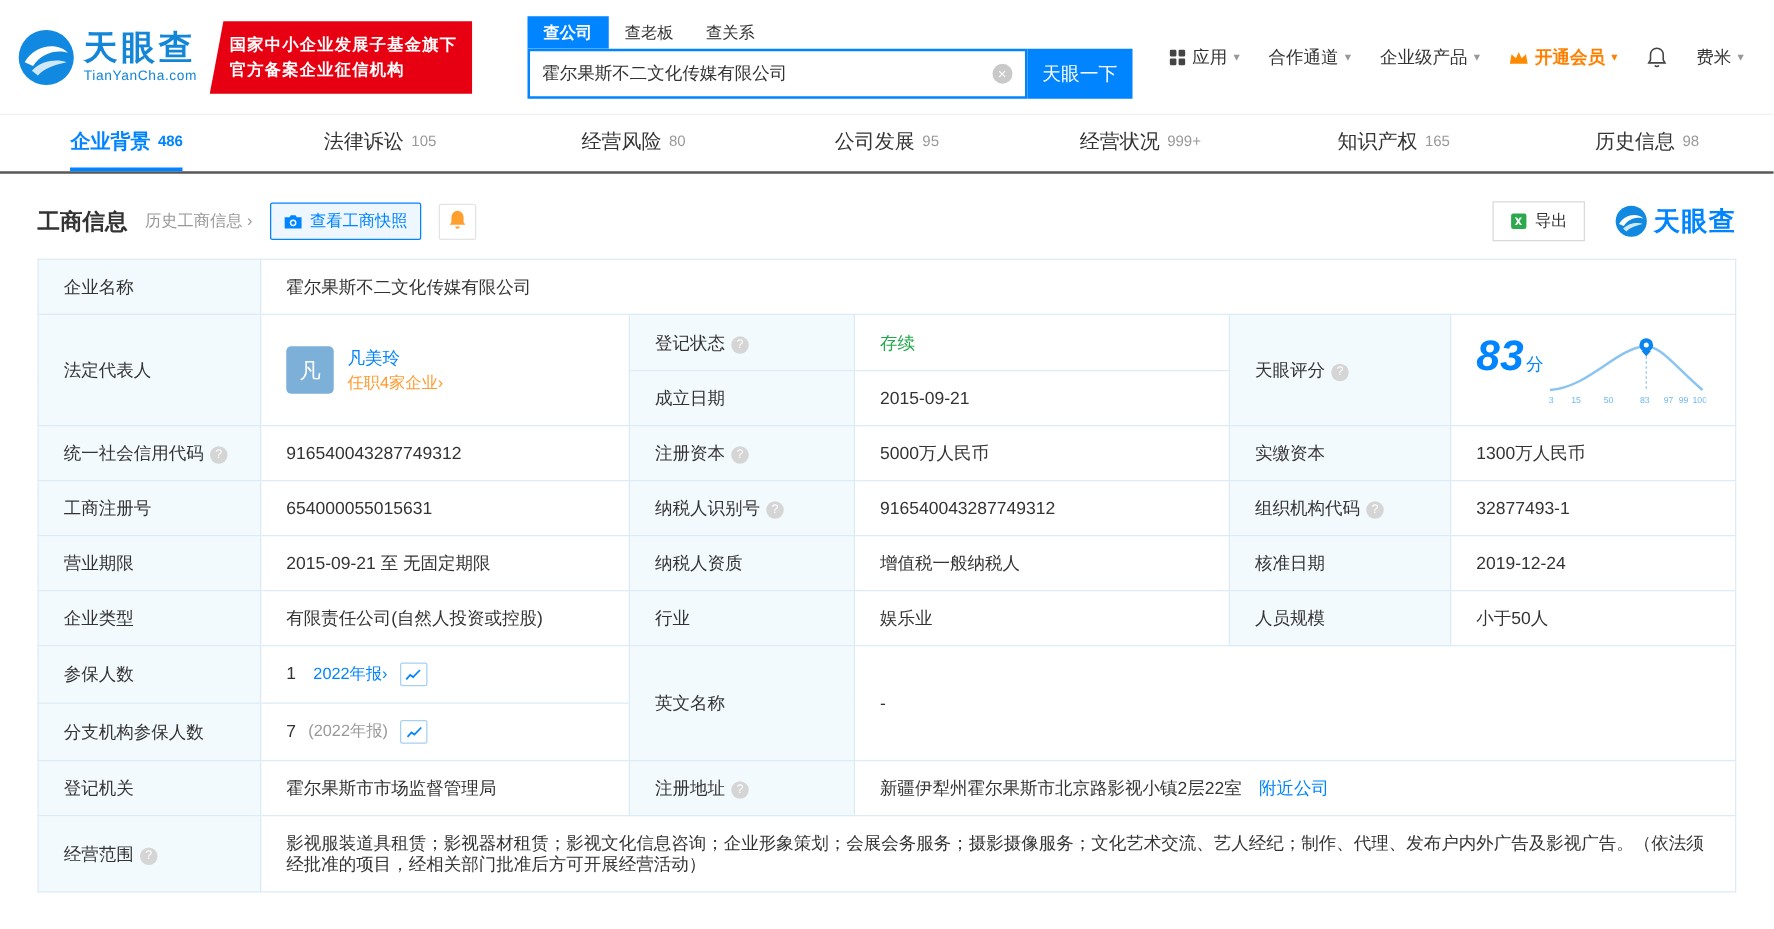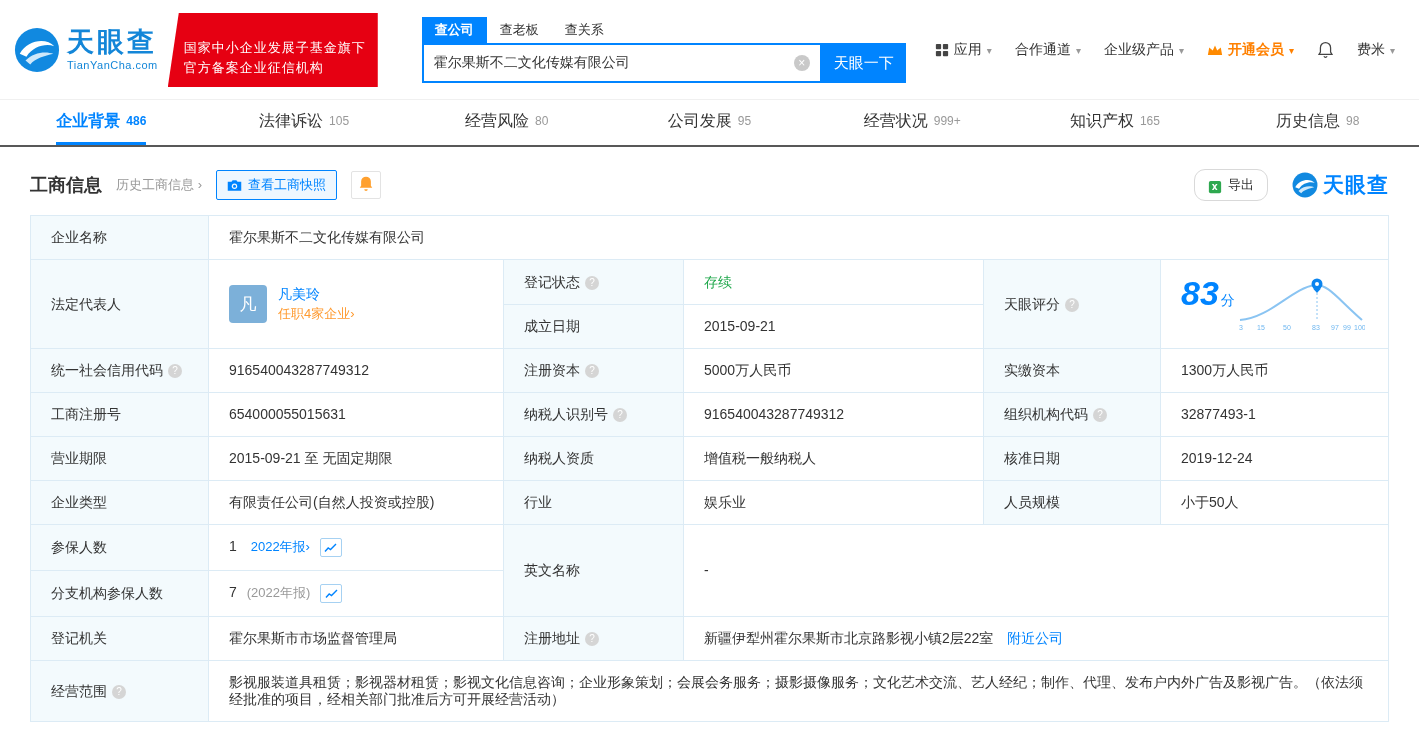--- a/index.html
+++ b/index.html
@@ -4,21 +4,21 @@
 <style>
   *{margin:0;padding:0;box-sizing:border-box}
   html,body{width:1419px;background:#fff;font-family:"Liberation Sans","DejaVu Sans",sans-serif;color:#333}
   body{height:743px;overflow:hidden}
 
   
   .topbar{display:flex;align-items:center;padding:13px 24px 12px 14px}
   .logo{display:flex;align-items:center;gap:7px;cursor:pointer}
   .brand-cn{font-size:27px;font-weight:bold;color:#1386d8;letter-spacing:3px;line-height:1}
   .brand-en{font-size:11px;color:#1386d8;margin-top:3px;letter-spacing:.5px}
-  .badge{margin-left:10px;background:#e60012;color:#fff;font-size:13px;font-weight:normal;padding:25px 12px 9px 16px;line-height:1.55;clip-path:polygon(11px 0,100% 0,100% 100%,0 100%);letter-spacing:1px}
+  .badge{margin-left:10px;background:#e60012;color:#fff;font-size:13px;font-weight:bold;padding:9px 12px 9px 16px;line-height:1.55;clip-path:polygon(11px 0,100% 0,100% 100%,0 100%);letter-spacing:1px}
   .search{margin-left:44px}
   .search-tabs{display:flex;align-items:flex-end}
   .stab{font-size:13px;padding:4px 13px;color:#333;cursor:pointer}
   .stab.active{background:#0084ff;color:#fff;font-weight:bold}
   .search-row{display:flex}
   .sinput{width:400px;height:40px;border:2px solid #0084ff;display:flex;align-items:center;padding:0 10px;background:#fff}
   .sinput input{border:none;outline:none;flex:1;font-size:14px;color:#333;font-family:inherit;background:transparent}
   .clear{width:16px;height:16px;border-radius:50%;background:#c9c9c9;color:#fff;font-size:12px;line-height:16px;text-align:center;cursor:pointer;flex:0 0 auto}
   .sbtn{width:84px;height:40px;background:#0084ff;color:#fff;font-size:15px;border:none;cursor:pointer;font-family:Liberation Sans, sans-serif}
   .topnav{margin-left:auto;display:flex;align-items:center;gap:23px;font-size:14px;color:#333;white-space:nowrap}
@@ -35,21 +35,21 @@
   .ptab .tcnt{font-size:12px;color:#999}
   .ptab.active .ptab-inner{border-bottom-color:#0084ff}
   .ptab.active .tlbl,.ptab.active .tcnt{color:#0084ff;font-weight:bold}
 
   
   .toolbar{display:flex;align-items:center;margin:22px 30px 14px;gap:14px}
   .sec-title{font-size:18px;font-weight:bold;color:#333}
   .history{font-size:13px;color:#999;cursor:pointer}
   .snapshot{display:flex;align-items:center;gap:6px;border:1px solid #0084ff;background:#eef7ff;color:#0084ff;font-size:13px;padding:5px 10px;border-radius:2px;cursor:pointer;font-family:inherit}
   .bellbox{border:1px solid #e3e3e3;border-radius:2px;padding:4px 7px 2px;cursor:pointer;background:#fff}
-  .export{margin-left:auto;display:flex;align-items:flex-end;gap:6px;border:1px solid #d9d9d9;background:#fff;font-size:13px;color:#333;padding:6px 13px;border-radius:11px;cursor:pointer;font-family:inherit}
+  .export{margin-left:auto;display:flex;align-items:center;gap:6px;border:1px solid #d9d9d9;background:#fff;font-size:13px;color:#333;padding:6px 13px;border-radius:0;cursor:pointer;font-family:inherit}
   .ty-right{display:flex;align-items:center;gap:5px;color:#0084ff;font-size:21px;font-weight:bold;letter-spacing:1px;margin-left:10px}
 
   
   .info-table{width:1359px;margin:0 30px;border-collapse:collapse;table-layout:fixed}
   .info-table td{border:1px solid #dcebf5;font-size:14px;padding:13px 20px;vertical-align:middle;word-break:break-all;line-height:17px}
   td.lbl{background:#f3fafd;color:#333}
   .q{display:inline-block;width:14px;height:14px;border-radius:50%;background:#d5d5d5;color:#fff;font-size:10px;line-height:14px;text-align:center;margin-left:5px;vertical-align:1px;cursor:pointer}
   .blue{color:#0084ff;cursor:pointer;text-decoration:none}
   .green{color:#21a84c}
   .gray{color:#999}

